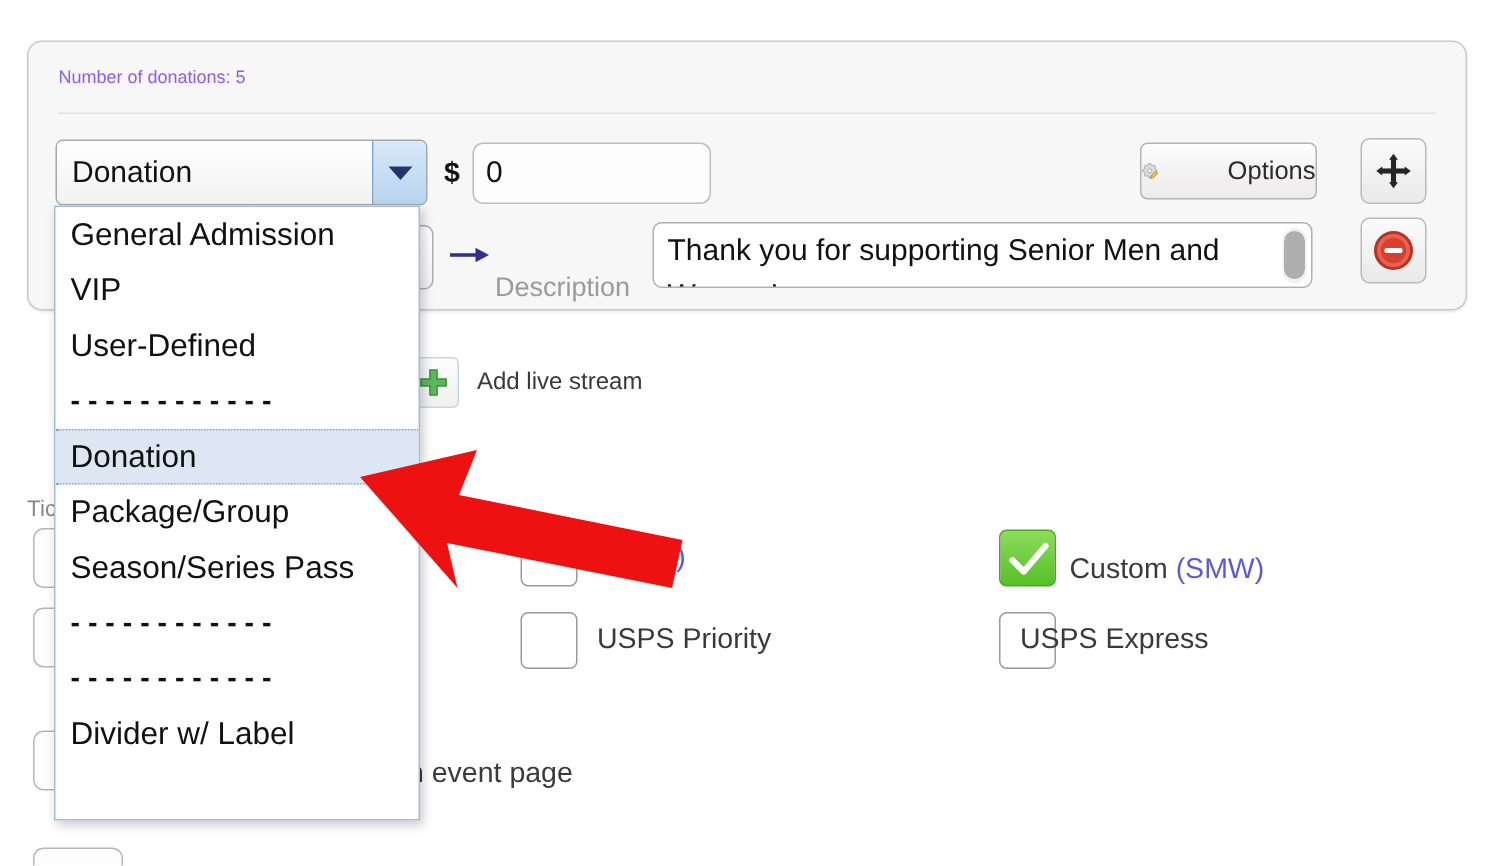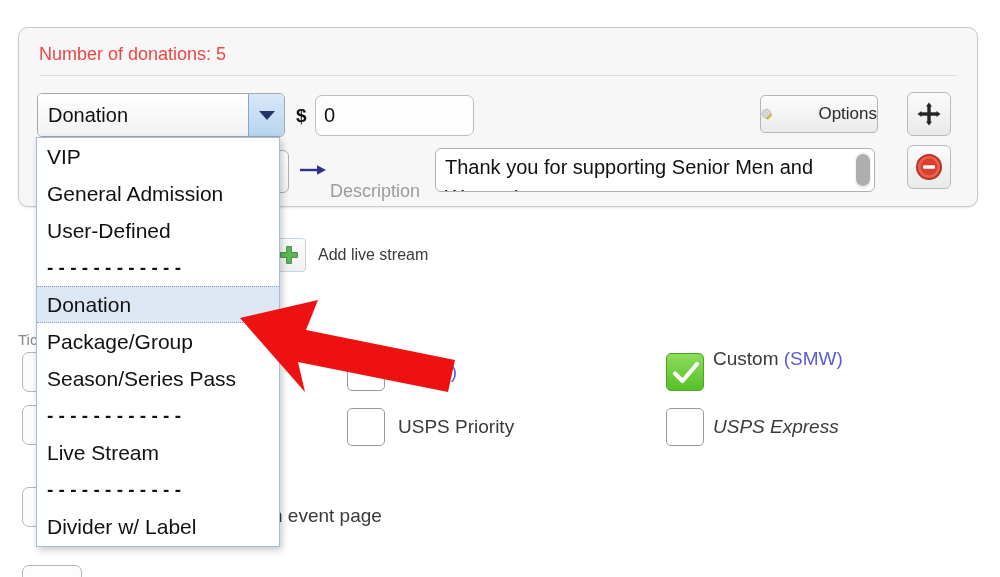--- a/index.html
+++ b/index.html
@@ -22,22 +22,22 @@
     left: 18px; top: 27px;
     width: 960px; height: 180px;
     background: #f7f7f7;
     border: 1px solid #c9c9c9;
     border-radius: 10px;
     box-shadow: 0 1px 2px rgba(0,0,0,0.10);
   }
   .panel-title {
     position: absolute;
     left: 20px; top: 16px;
-    font-size: 18px;
-    color: #ef4444;
+    font-size: 12px;
+    color: #8b5cf6;
     white-space: nowrap;
   }
   .panel-rule {
     position: absolute;
     left: 20px; right: 20px; top: 47px;
     height: 1px;
     background: #e0e0e0;
   }
 
   
@@ -318,33 +318,33 @@
     <div class="checkbox" style="left:347px; top:353px;"></div>
     <div class="cb-label" style="left:398px; top:361px;">ll <span class="cb-link">(Edit)</span></div>
   </div>
 
   <div class="cb-row">
     <div class="checkbox checked" style="left:666px; top:353px;">
       <svg class="check-mark" viewBox="0 0 38 38">
         <path d="M8 19.5 L15.5 27 L30 10" fill="none" stroke="#ffffff" stroke-width="4.2" stroke-linecap="round" stroke-linejoin="round"></path>
       </svg>
     </div>
-    <div class="cb-label" style="left:713px; top:348px;">
+    <div class="cb-label" style="left:713px; top:369px;">
       <span>Custom <span class="cb-link">(SMW)</span></span>
     </div>
   </div>
 
   <div class="cb-row">
     <div class="checkbox" style="left:347px; top:408px;"></div>
     <div class="cb-label" style="left:398px; top:416px;">USPS Priority</div>
   </div>
 
   <div class="cb-row">
     <div class="checkbox" style="left:666px; top:408px;"></div>
-    <div class="cb-label" style="left:713px; top:416px;font-style:italic;">USPS Express</div>
+    <div class="cb-label" style="left:680px; top:416px;">USPS Express</div>
   </div>
 
   <div class="on-event-page">n event page</div>
 
   <div class="panel">
     <div class="panel-title">Number of donations: 5</div>
     <div class="panel-rule"></div>
   </div>
 
   <div class="select-shell">
@@ -395,29 +395,28 @@
   </svg>
   <div class="desc-label">Description</div>
 
   <div class="desc-box">
     <div class="desc-text">Thank you for supporting Senior Men and Women!</div>
     <div class="desc-scrollbar"></div>
     <div class="desc-thumb"></div>
   </div>
 
   <div class="dropdown">
+    <div class="dd-item">General Admission</div>
     <div class="dd-item">VIP</div>
-    <div class="dd-item">General Admission</div>
     <div class="dd-item">User-Defined</div>
     <div class="dd-item divider">- - - - - - - - - - - -</div>
     <div class="dd-item selected">Donation</div>
     <div class="dd-item">Package/Group</div>
     <div class="dd-item">Season/Series Pass</div>
     <div class="dd-item divider">- - - - - - - - - - - -</div>
-    <div class="dd-item">Live Stream</div>
     <div class="dd-item divider">- - - - - - - - - - - -</div>
     <div class="dd-item">Divider w/ Label</div>
   </div>
 
   <svg class="red-arrow" viewBox="0 0 1000 577">
     <polygon points="240,318 318,300 306,330 455,360 448,392 298,362 305,392" fill="#ee1111"></polygon>
   </svg>
 
 </div>
 

